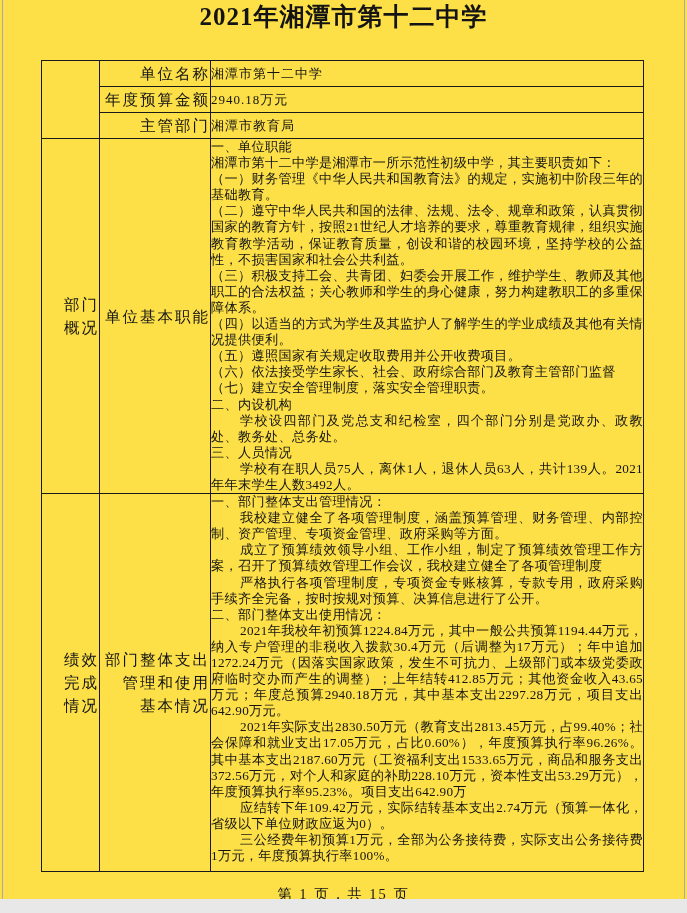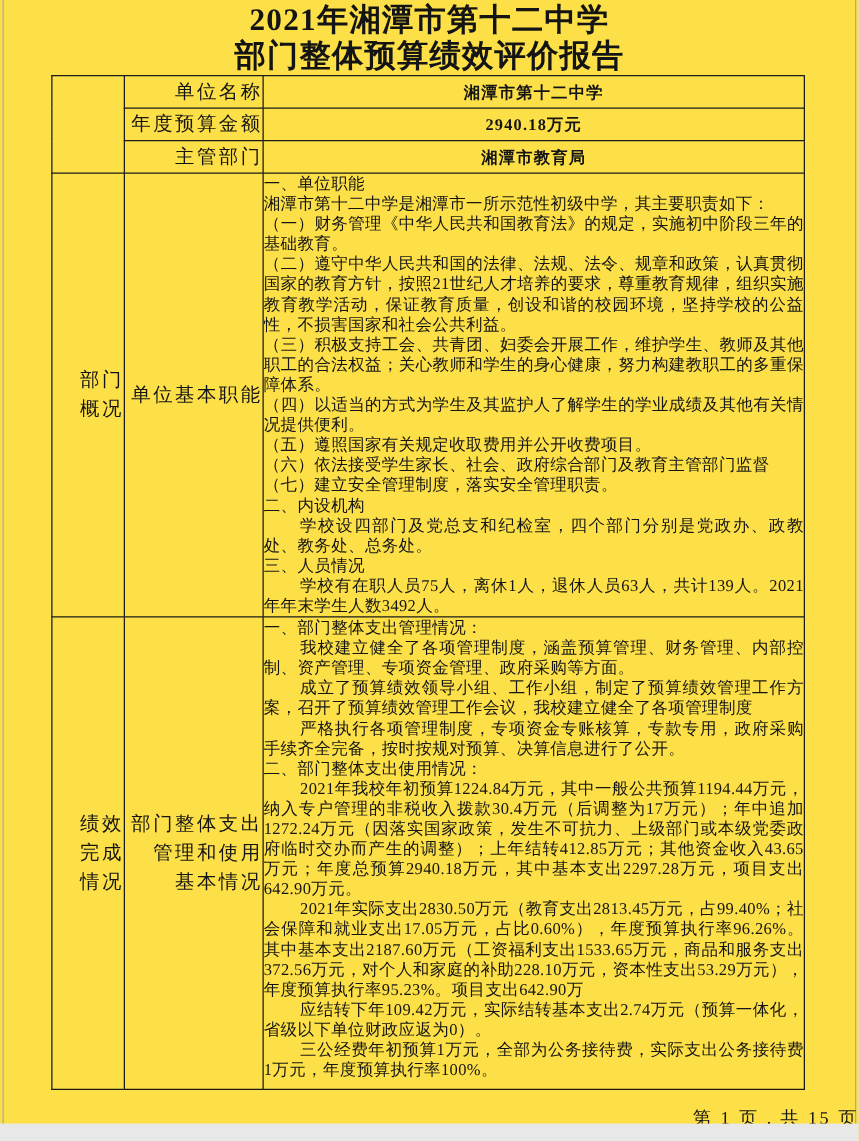--- a/index.html
+++ b/index.html
@@ -48,60 +48,58 @@
 
   td.label-cell {
     text-align: right;
     vertical-align: middle;
     font-size: 15.5px;
     letter-spacing: 2px;
     white-space: pre-line;
     line-height: 23px;
   }
   td.value-cell {
-    text-align: center;
+    text-align: left;
     vertical-align: middle;
     font-size: 13px;
     letter-spacing: 1px;
-    font-weight: bold;
   }
   td.content-cell {
     vertical-align: top;
     padding: 1px 4px 1px 3px;
     font-family: Liberation Serif, serif;
   }
   .para {
     margin: 0;
     font-size: 13.2px;
     line-height: 16.1px;
     text-align: justify;
     letter-spacing: 0.3px;
   }
   .para.indent { text-indent: 2.2em; }
 
   .footer {
     position: absolute;
     left: 0;
     right: 0;
     top: 885px;
-    text-align: right;
+    text-align: center;
     font-size: 14.5px;
     letter-spacing: 2px;
   }
 </style>
 </head>
 <body>
 
 <div class="page">
   <div class="page-edge left"></div>
   <div class="page-edge right"></div>
 
   <div class="title-block">
     <div class="title-line">2021年湘潭市第十二中学</div>
-    <div class="title-line">部门整体预算绩效评价报告</div>
   </div>
 
   <table class="report">
     <colgroup>
       <col class="c-a">
         <col class="c-b">
         <col class="c-c">
     </colgroup>
     <tbody>
       <tr class="r-info">

